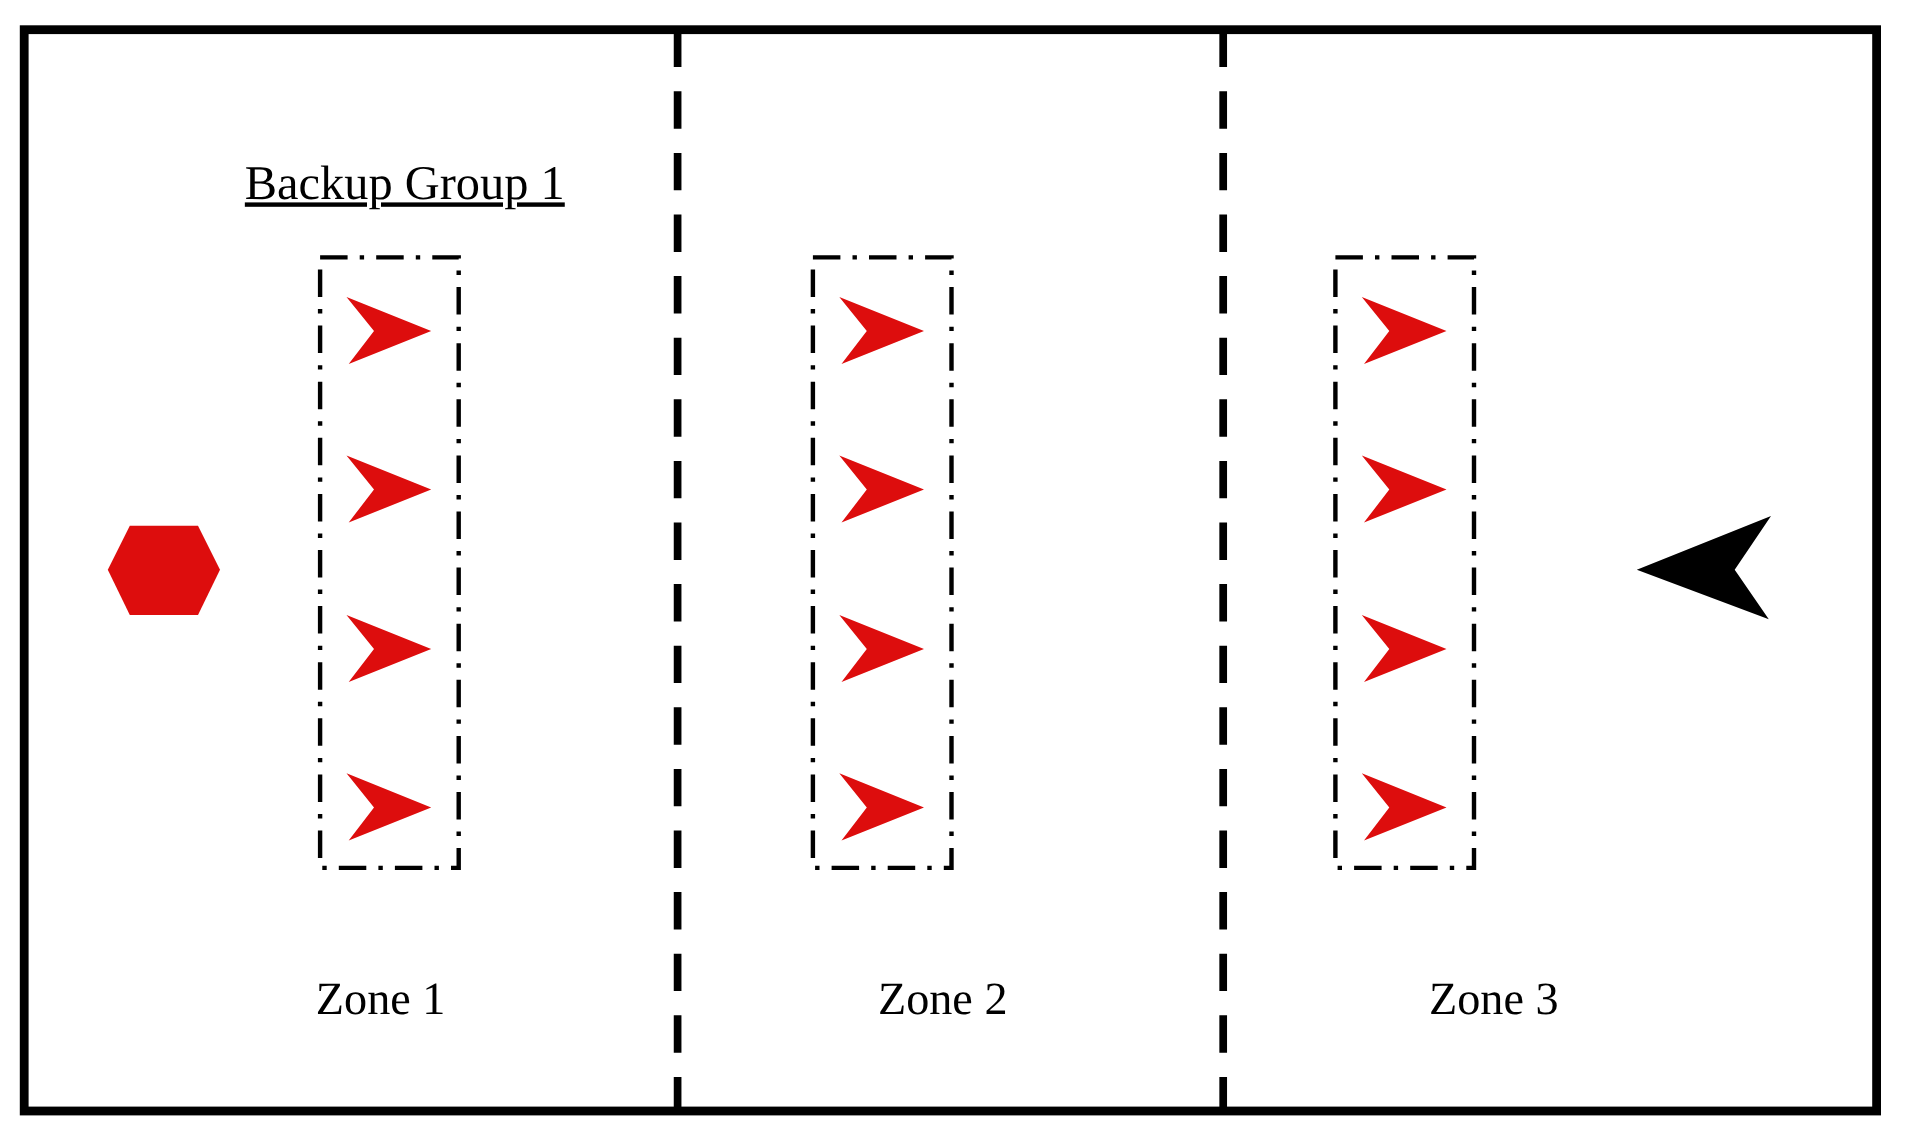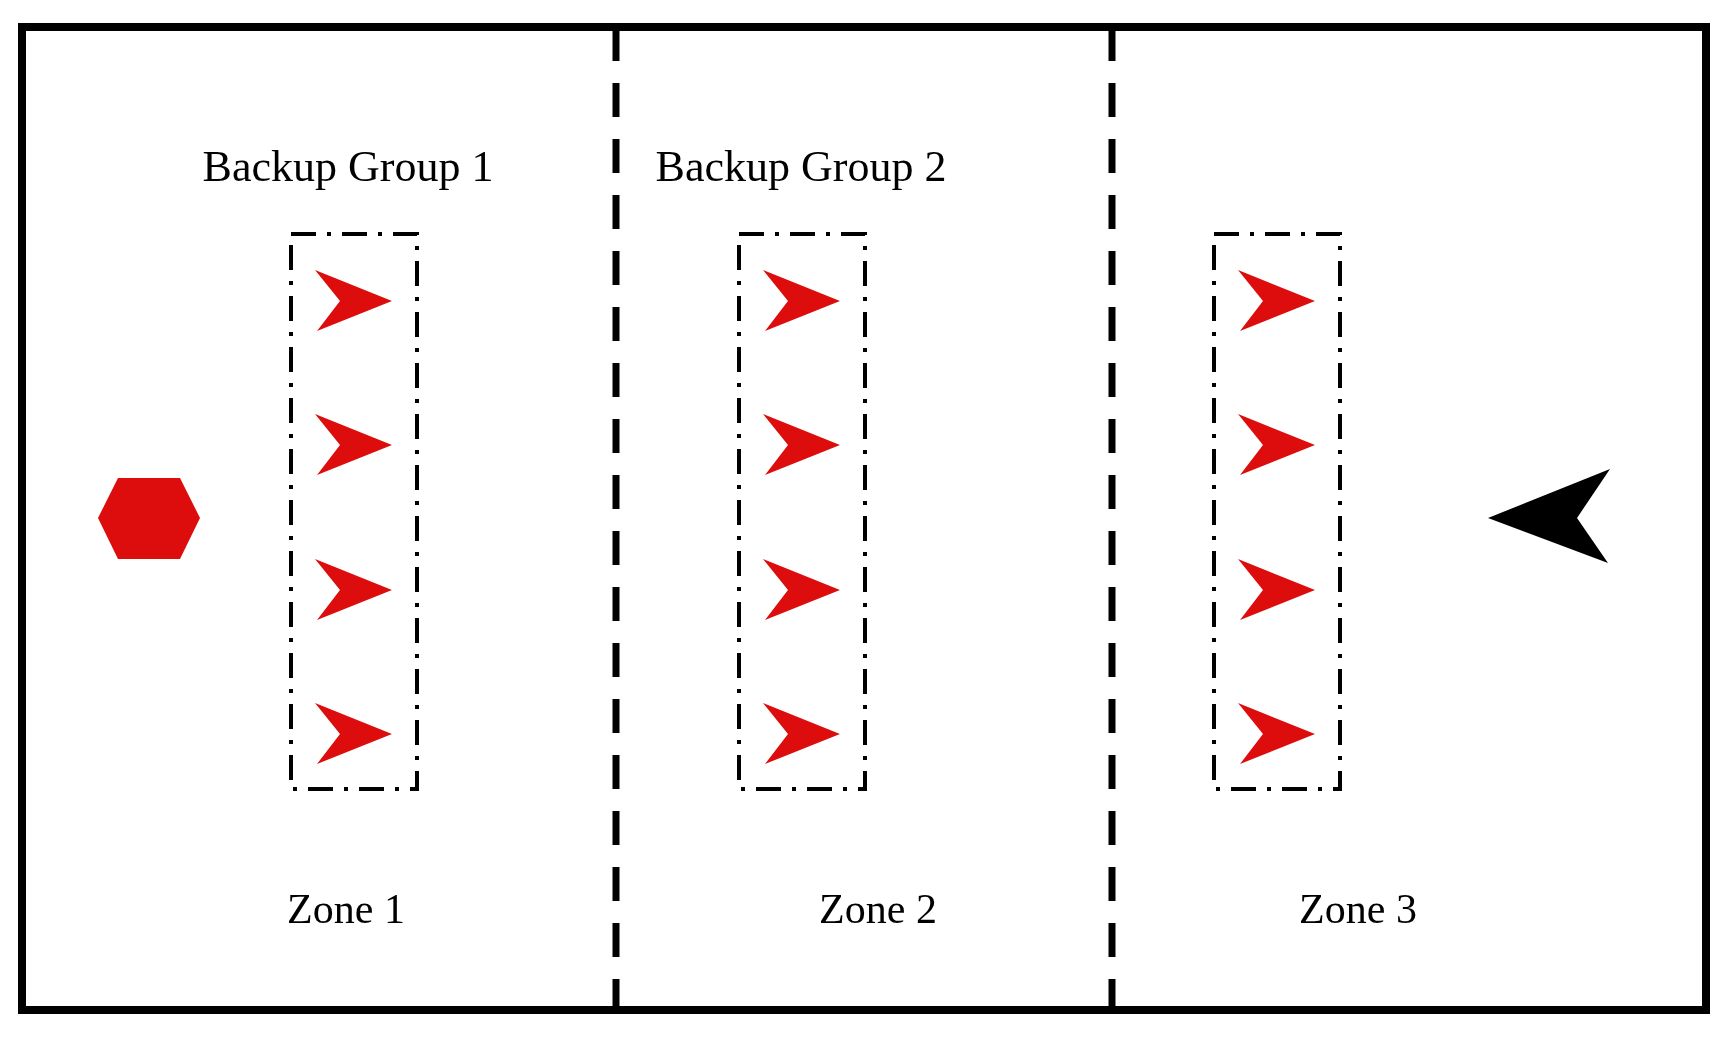--- a/index.html
+++ b/index.html
@@ -29,25 +29,25 @@
   }
   .group-title {
     font-size: 44px;
     top: 143px;
   }
   .zone-label {
     font-size: 42px;
     top: 886px;
     margin-left: 29px;
   }
-  .title-1 { left: 348px; }
+  .title-1 { left: 368px; text-decoration: underline; }
   .title-2 { left: 801px; }
   .title-3 { left: 1277px; }
   .zone-1  { left: 317px; }
-  .zone-2  { left: 849px; }
+  .zone-2  { left: 828px; }
   .zone-3  { left: 1329px; }
 </style>
 </head>
 <body>
 
 <div id="stage">
 
   <svg id="diagram-svg" width="1735" height="1037" viewBox="0 0 1735 1037">
 
     <defs>
@@ -84,19 +84,18 @@
       <use href="#unit-dart" x="1238" y="559" width="77" height="61"></use>
       <use href="#unit-dart" x="1238" y="703" width="77" height="61"></use>
     </g>
 
     <polygon points="98,518 118,478 180,478 200,518 180,559 118,559" fill="#dd0d0d"></polygon>
 
     <polygon points="1488,518 1610,469 1577,518 1608,563" fill="#000000"></polygon>
   </svg>
 
   <div class="label group-title title-1">Backup Group 1</div>
-  <div class="label group-title title-2">Backup Group 2</div>
 
   <div class="label zone-label zone-1">Zone 1</div>
   <div class="label zone-label zone-2">Zone 2</div>
   <div class="label zone-label zone-3">Zone 3</div>
 
 </div>
 
 </body></html>

